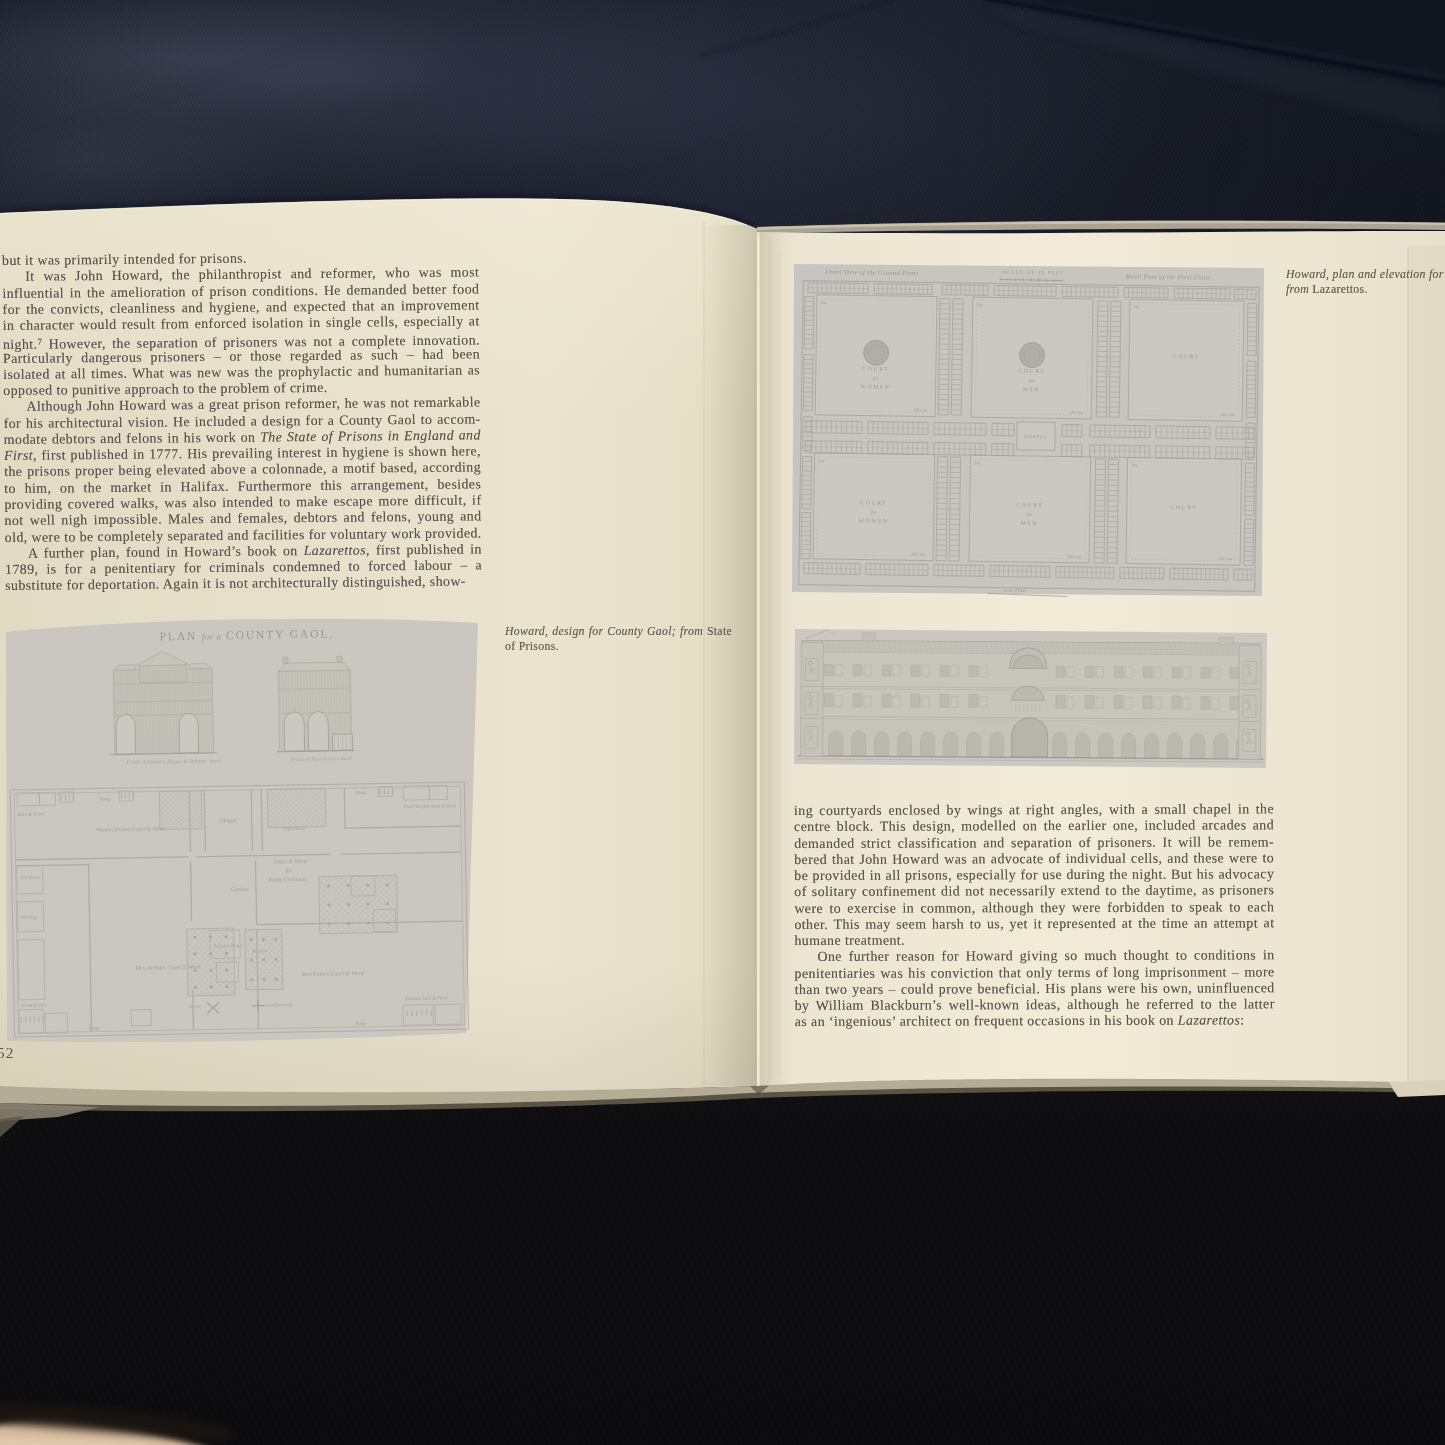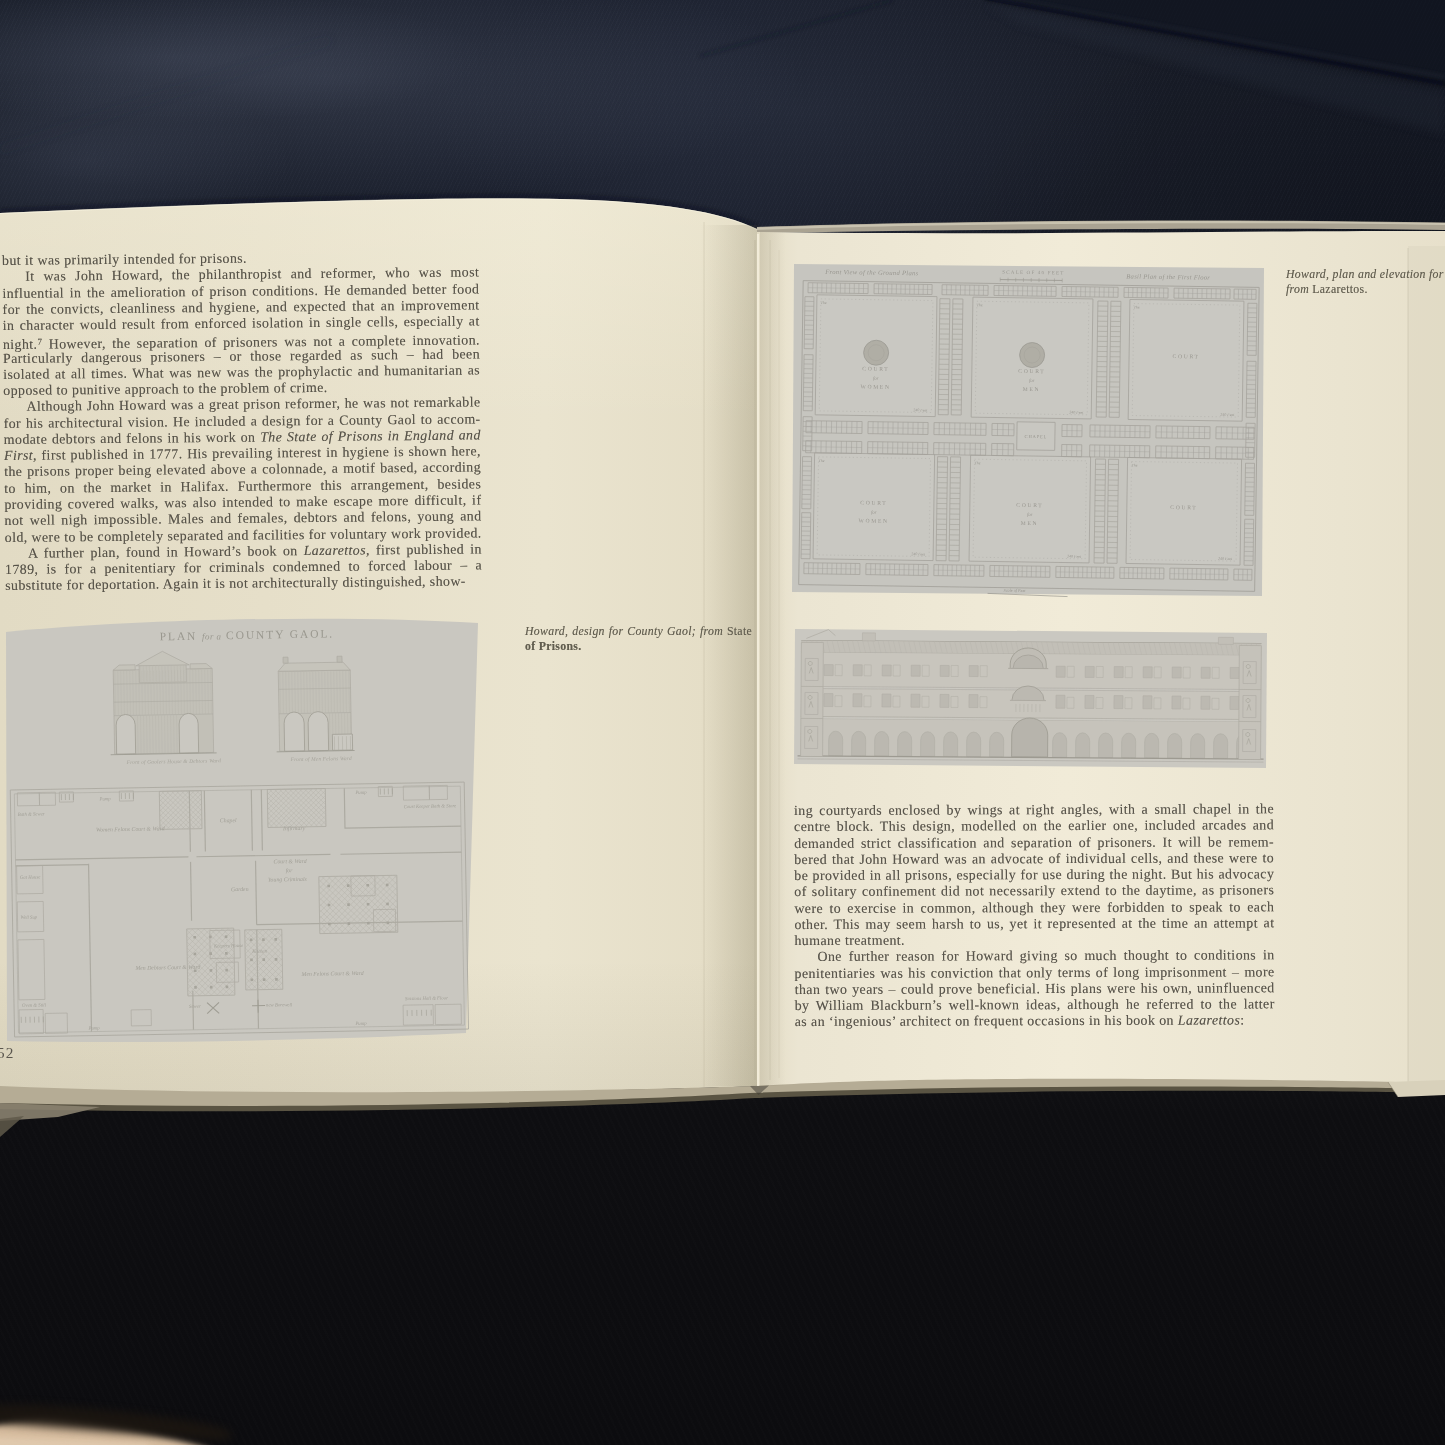--- a/index.html
+++ b/index.html
@@ -1656,23 +1656,23 @@
     <div class="jl">the prisons proper being elevated above a colonnade, a motif based, according</div>
     <div class="jl">to him, on the market in Halifax. Furthermore this arrangement, besides</div>
     <div class="jl">providing covered walks, was also intended to make escape more difficult, if</div>
     <div class="jl">not well nigh impossible. Males and females, debtors and felons, young and</div>
     <div class="jl">old, were to be completely separated and facilities for voluntary work provided.</div>
     <div class="jl ind">A further plan, found in Howard’s book on <span class="it">Lazarettos</span>, first published in</div>
     <div class="jl">1789, is for a penitentiary for criminals condemned to forced labour – a</div>
     <div class="ll">substitute for deportation. Again it is not architecturally distinguished, show-</div>
   </div>
 
-  <div class="caption" style="left:525px;top:624px;width:227px;">
+  <div class="caption" style="left:505px;top:624px;width:227px;">
     <div class="jl" style="height:15.2px;">Howard, design for County Gaol; from <span class="rm">State</span></div>
-    <div class="ll" style="height:15.2px;font-weight:bold;"><span class="rm">of Prisons.</span></div>
+    <div class="ll" style="height:15.2px;"><span class="rm">of Prisons.</span></div>
   </div>
 
   <div id="pgnum">52</div>
 
   <div class="body-text" style="left:794px;top:803px;width:480px;color:#58544b;transform:rotate(-0.2deg);transform-origin:0 0;">
     <div class="jl">ing courtyards enclosed by wings at right angles, with a small chapel in the</div>
     <div class="jl">centre block. This design, modelled on the earlier one, included arcades and</div>
     <div class="jl">demanded strict classification and separation of prisoners. It will be remem-</div>
     <div class="jl">bered that John Howard was an advocate of individual cells, and these were to</div>
     <div class="jl">be provided in all prisons, especially for use during the night. But his advocacy</div>

